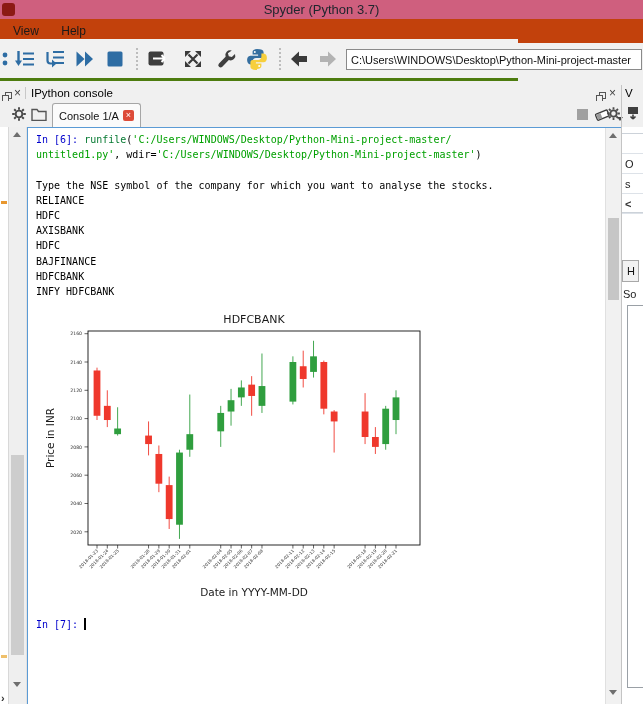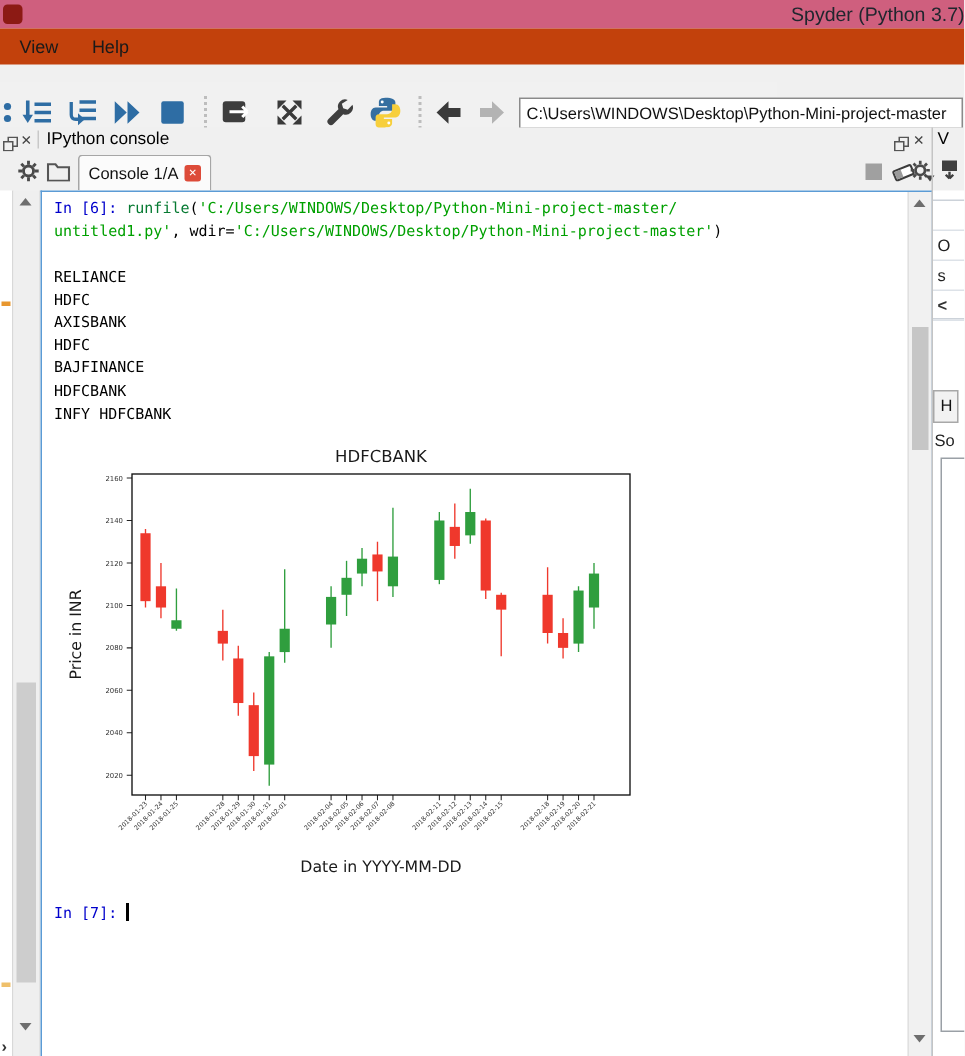--- a/index.html
+++ b/index.html
@@ -2,29 +2,29 @@
 <html><head>
 <meta charset="utf-8">
 <style>
   * { margin:0; padding:0; box-sizing:border-box; }
   html,body { width:643px; height:704px; overflow:hidden; }
   body { font-family:"Liberation Sans", sans-serif; }
   .app { position:relative; width:643px; height:704px; background:#f0f0f0; overflow:hidden; }
 
   
   .titlebar { position:absolute; left:0; top:0; width:643px; height:19px; background:#cf5f7e; }
-  .titlebar .title { text-align:right; font-size:13px; line-height:19px; color:#20262e; }
+  .titlebar .title { text-align:center; font-size:13px; line-height:19px; color:#20262e; }
   .app-icon { position:absolute; left:2px; top:3px; width:13px; height:13px; background:#8c1a14; border-radius:3px; }
 
   
   .menubar { position:absolute; left:0; top:19px; width:643px; height:24px; background:#c2410c; }
   .menu-item { display:inline-block; padding:0 9px; font-size:12px; line-height:24px; color:#1a1a1a; }
 
   
-  .toolbar { position:absolute; left:0; top:55px; width:518px; height:42px; background:#f1f1f1; border-bottom:3px solid #4d7c0f; }
+  .toolbar { position:absolute; left:0; top:39px; width:518px; height:42px; background:#f1f1f1; border-bottom:3px solid #4d7c0f; }
   .tbtn { position:absolute; top:8px; width:24px; height:24px; display:flex; align-items:center; justify-content:center; }
   .tsep { position:absolute; top:9px; width:0; height:22px; border-left:2px dotted #bdbdbd; }
   .pathbar { position:absolute; left:346px; top:10px; width:296px; height:21px; border:1px solid #8a8a8a; background:#fff; font-size:11px; font-family:"Liberation Sans",sans-serif; padding:0 4px; color:#111; }
 
   
   .paneheader { position:absolute; left:0; top:85px; width:643px; height:16px; background:#f0f0f0; }
   .ph-label { position:absolute; left:31px; top:0; font-size:11.5px; line-height:16px; color:#000; }
   .ph-x { position:absolute; top:1px; font-size:12px; line-height:14px; color:#444; }
   .vline { position:absolute; width:0; border-left:1px solid #c8c8c8; }
 
@@ -232,20 +232,21 @@
     <div class="arr-up" style="top:5px"></div>
     <div class="thumb"></div>
     <div class="arr-dn" style="top:555px"></div>
   </div>
 
   <div class="console">
     <div id="console-lines">
         <div class="cline"><span class="seg-p">In [6]: </span><span class="seg-k">runfile</span><span>(</span><span class="seg-s">'C:/Users/WINDOWS/Desktop/Python-Mini-project-master/</span></div>
         <div class="cline"><span class="seg-s">untitled1.py'</span><span>, wdir=</span><span class="seg-s">'C:/Users/WINDOWS/Desktop/Python-Mini-project-master'</span><span>)</span></div>
         <div class="cline">&nbsp;</div>
+        <div class="cline"><span>Type the NSE symbol of the company for which you want to analyse the stocks.</span></div>
         <div class="cline"><span>RELIANCE</span></div>
         <div class="cline"><span>HDFC</span></div>
         <div class="cline"><span>AXISBANK</span></div>
         <div class="cline"><span>HDFC</span></div>
         <div class="cline"><span>BAJFINANCE</span></div>
         <div class="cline"><span>HDFCBANK</span></div>
         <div class="cline"><span>INFY HDFCBANK</span></div>
       </div>
     <div class="figure" id="figure"><svg width="392" height="296" viewBox="0 0 392 296">
           <line x1="39.5" y1="222.79999999999998" x2="43" y2="222.79999999999998" stroke="#222" stroke-width="0.7"></line>

